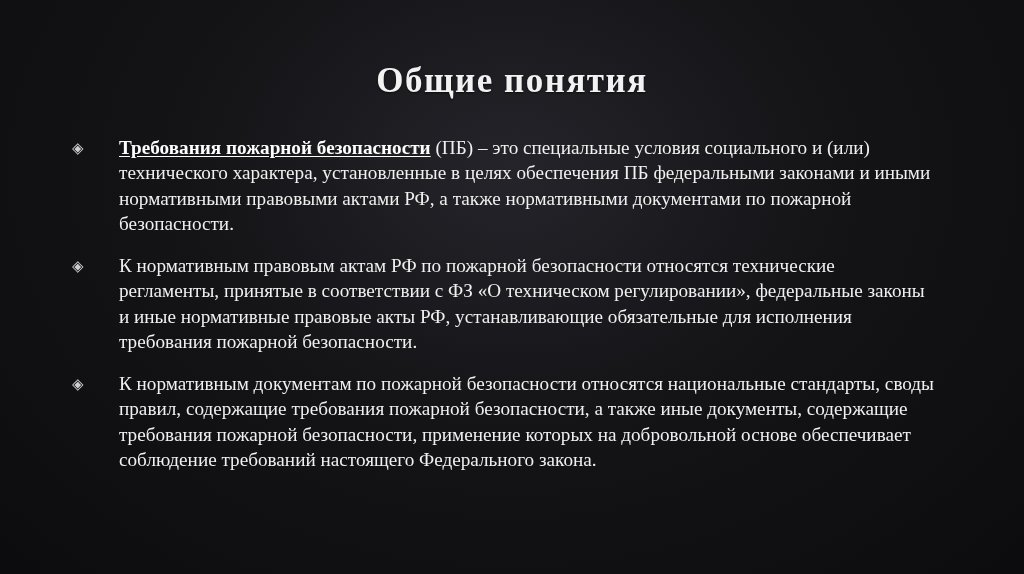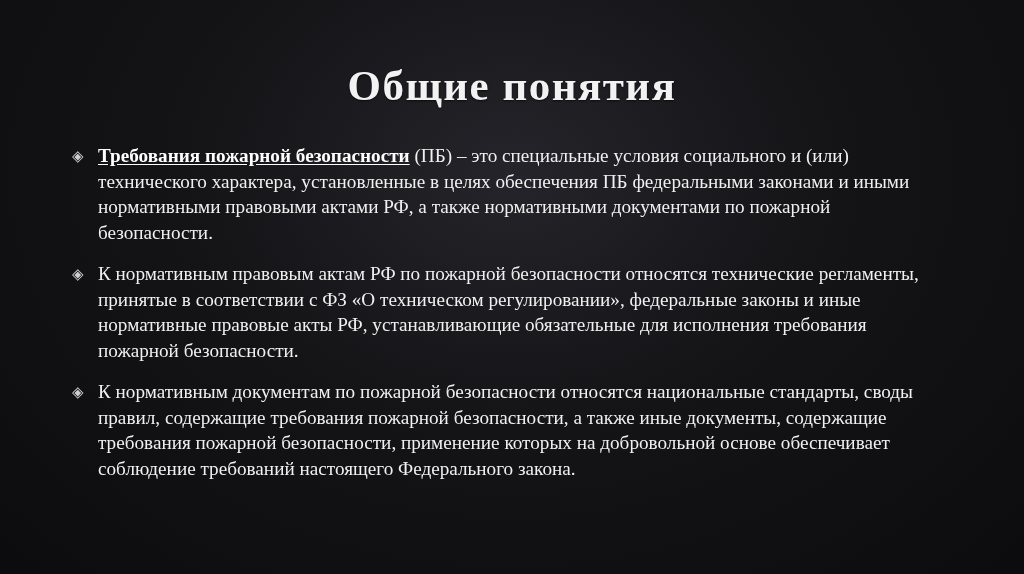--- a/index.html
+++ b/index.html
@@ -19,21 +19,21 @@
     width: 1024px;
     height: 574px;
     background:
       radial-gradient(ellipse at 50% 30%, #24242a 0%, #141417 45%, #0c0c0e 100%);
     box-sizing: border-box;
     padding: 0;
   }
   .slide-title {
     text-align: center;
     font-family: "Liberation Serif", serif;
-    font-size: 43px;
+    font-size: 35px;
     font-weight: bold;
     letter-spacing: 1.5px;
     color: #f2f2f2;
     margin: 0;
     padding-top: 62px;
     line-height: 1.1;
     text-shadow: 0 1px 2px rgba(0,0,0,0.6);
   }
   .content {
     margin: 0;
@@ -54,20 +54,21 @@
     padding-top: 1px;
     user-select: none;
   }
   .bullet-text {
     flex: 1 1 auto;
     font-size: 19.2px;
     line-height: 25.5px;
     color: #f0f0f0;
     text-align: left;
     font-family: "Liberation Serif", serif;
+    margin-left: 21px;
   }
   .bullet-text b {
     font-weight: bold;
     color: #ffffff;
   }
   .bullet-text .underline {
     text-decoration: underline;
     text-underline-offset: 2px;
   }
 </style>

